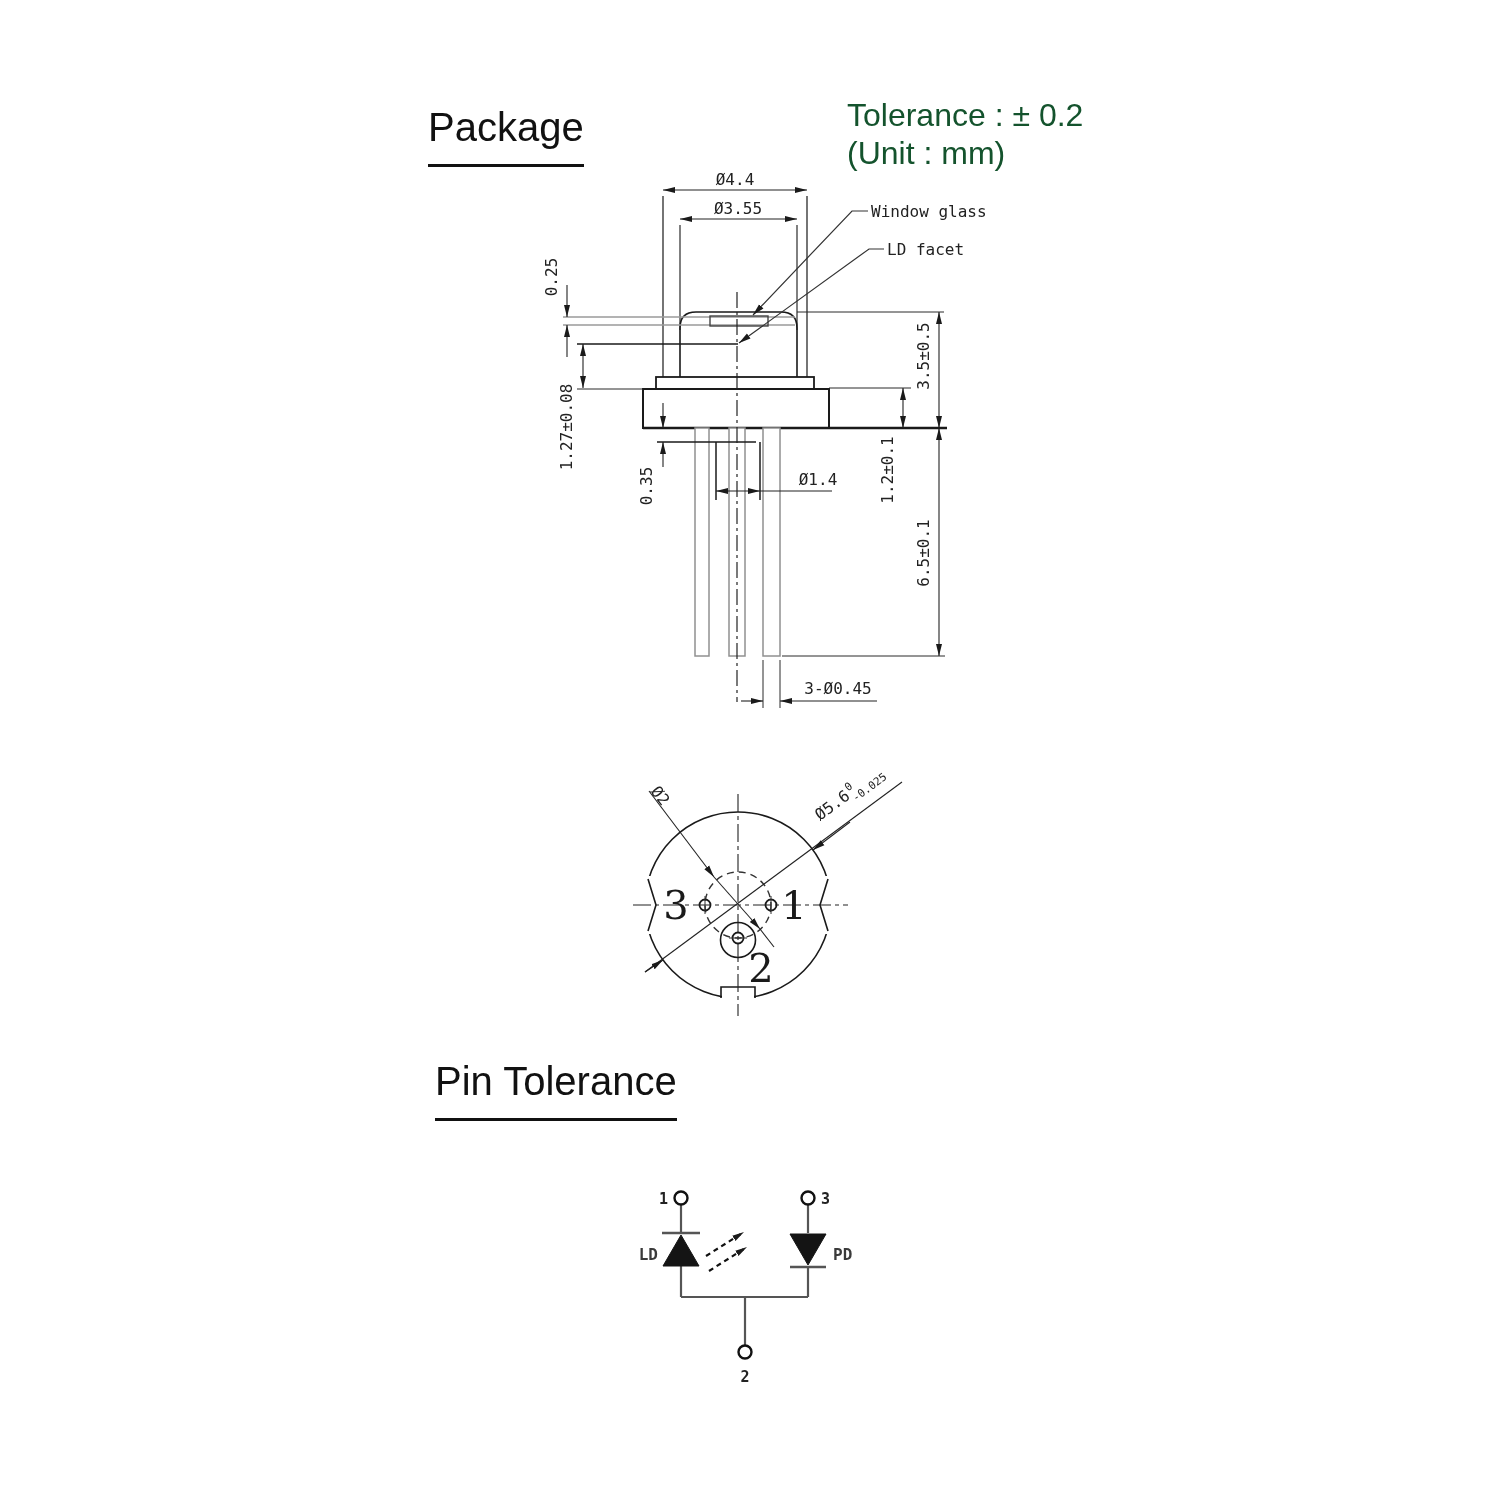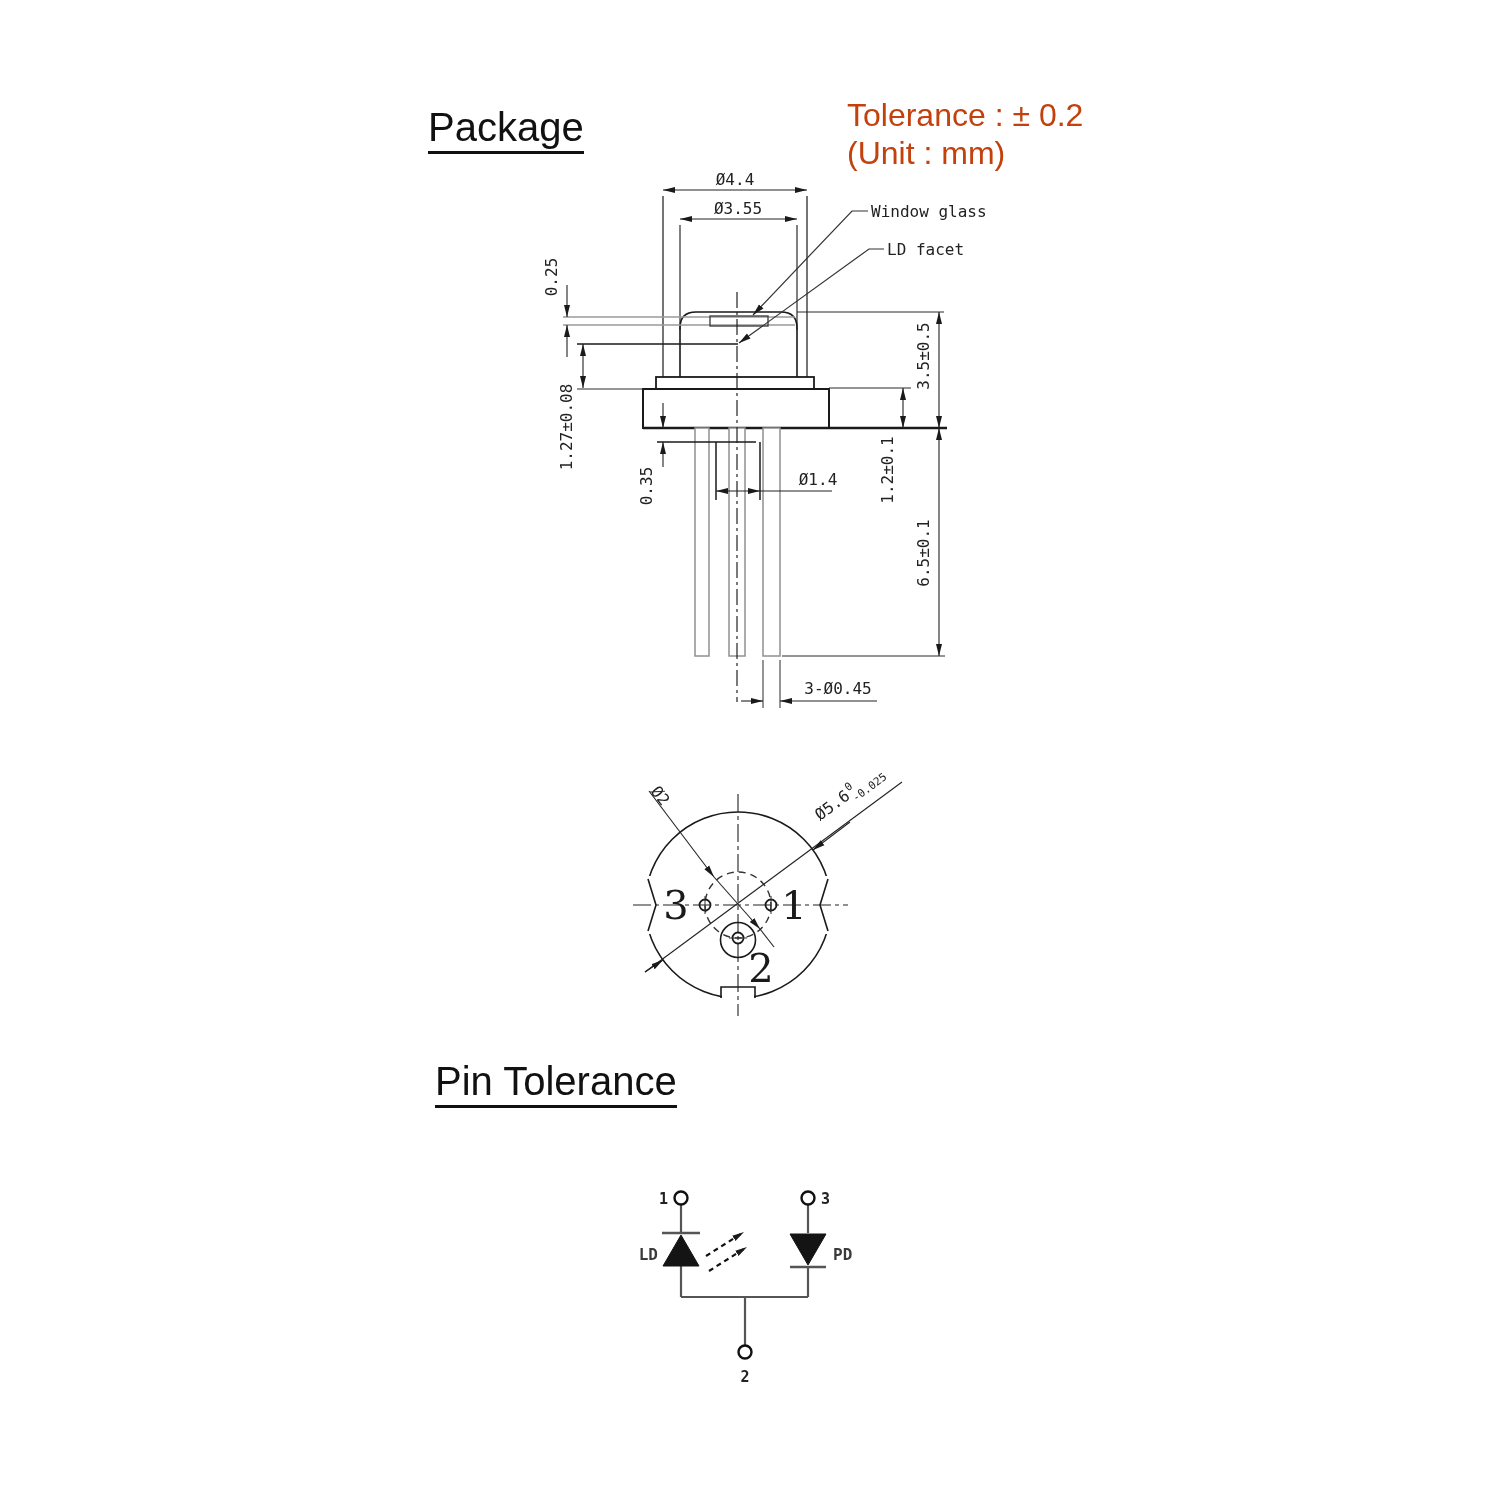--- a/index.html
+++ b/index.html
@@ -1,22 +1,22 @@
 <!DOCTYPE html>
 <html><head>
 <meta charset="utf-8">
 <style>
   html,body{margin:0;padding:0;}
   body{width:1500px;height:1500px;background:#ffffff;position:relative;
        font-family:"Liberation Sans", sans-serif;color:#111;}
   .heading{position:absolute;font-size:40px;color:#111;border-bottom:3px solid #111;
-           padding-bottom:3px;line-height:1.05;white-space:nowrap;}
+           padding-bottom:16px;line-height:1.05;white-space:nowrap;}
   #pkg-title{left:428px;top:106px;}
   #pin-title{left:435px;top:1060px;}
-  .tol-block{position:absolute;left:847px;top:96px;font-size:32px;line-height:38px;color:#c2410c;}
+  .tol-block{position:absolute;left:847px;top:96px;font-size:32px;line-height:38px;color:#14532d;}
   svg text{font-family:"DejaVu Sans Mono", monospace;fill:#222;}
   .dimtxt{font-size:16px;}
   .smalltol{font-size:11px;}
   .pinnum{font-family:"DejaVu Serif", serif;font-size:40px;fill:#1a1a1a;}
   .schtxt{font-family:"DejaVu Sans Mono", monospace;font-size:16px;font-weight:bold;fill:#3a3a3a;}
   .schnum{font-family:"DejaVu Sans Mono", monospace;font-size:15px;font-weight:bold;fill:#222;}
 </style>
 </head>
 <body>
 

